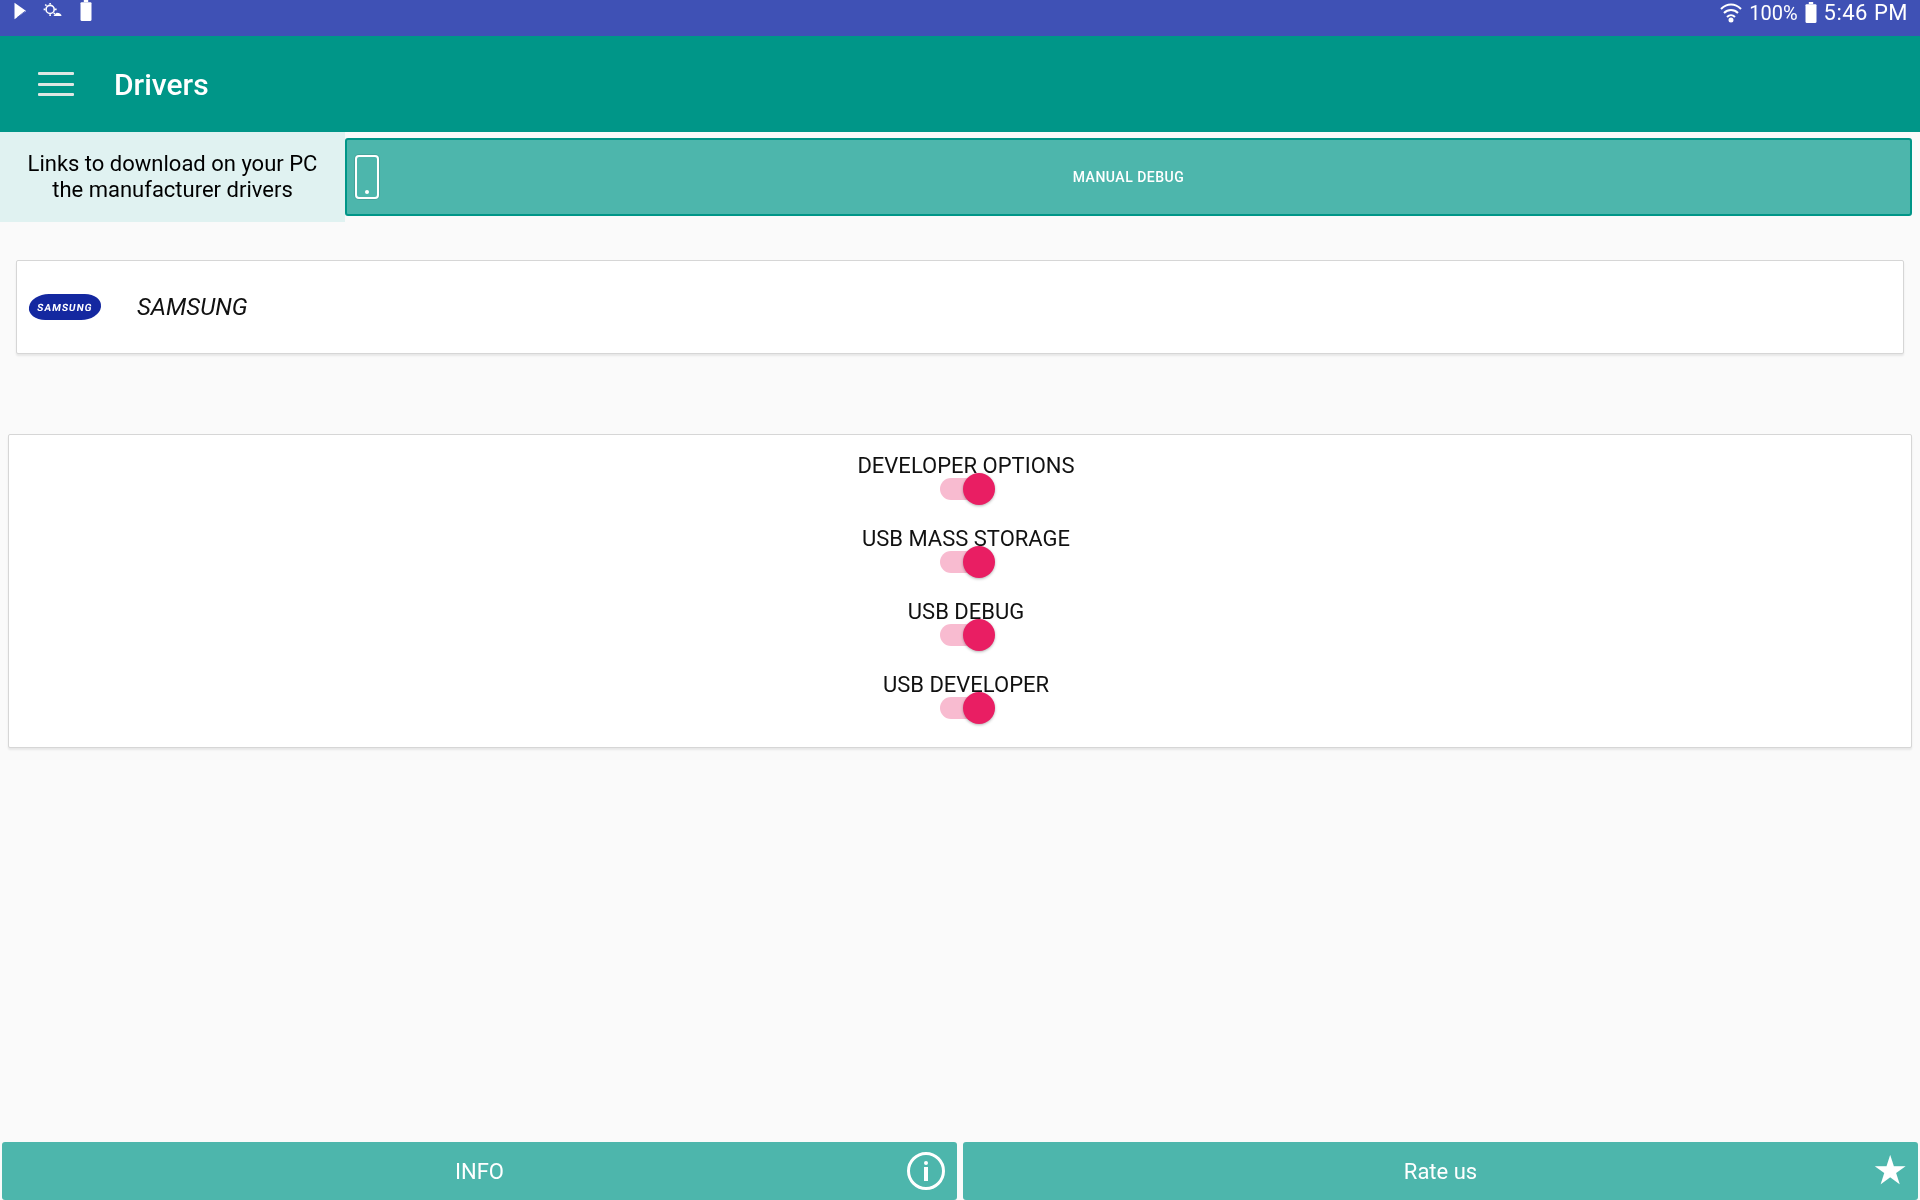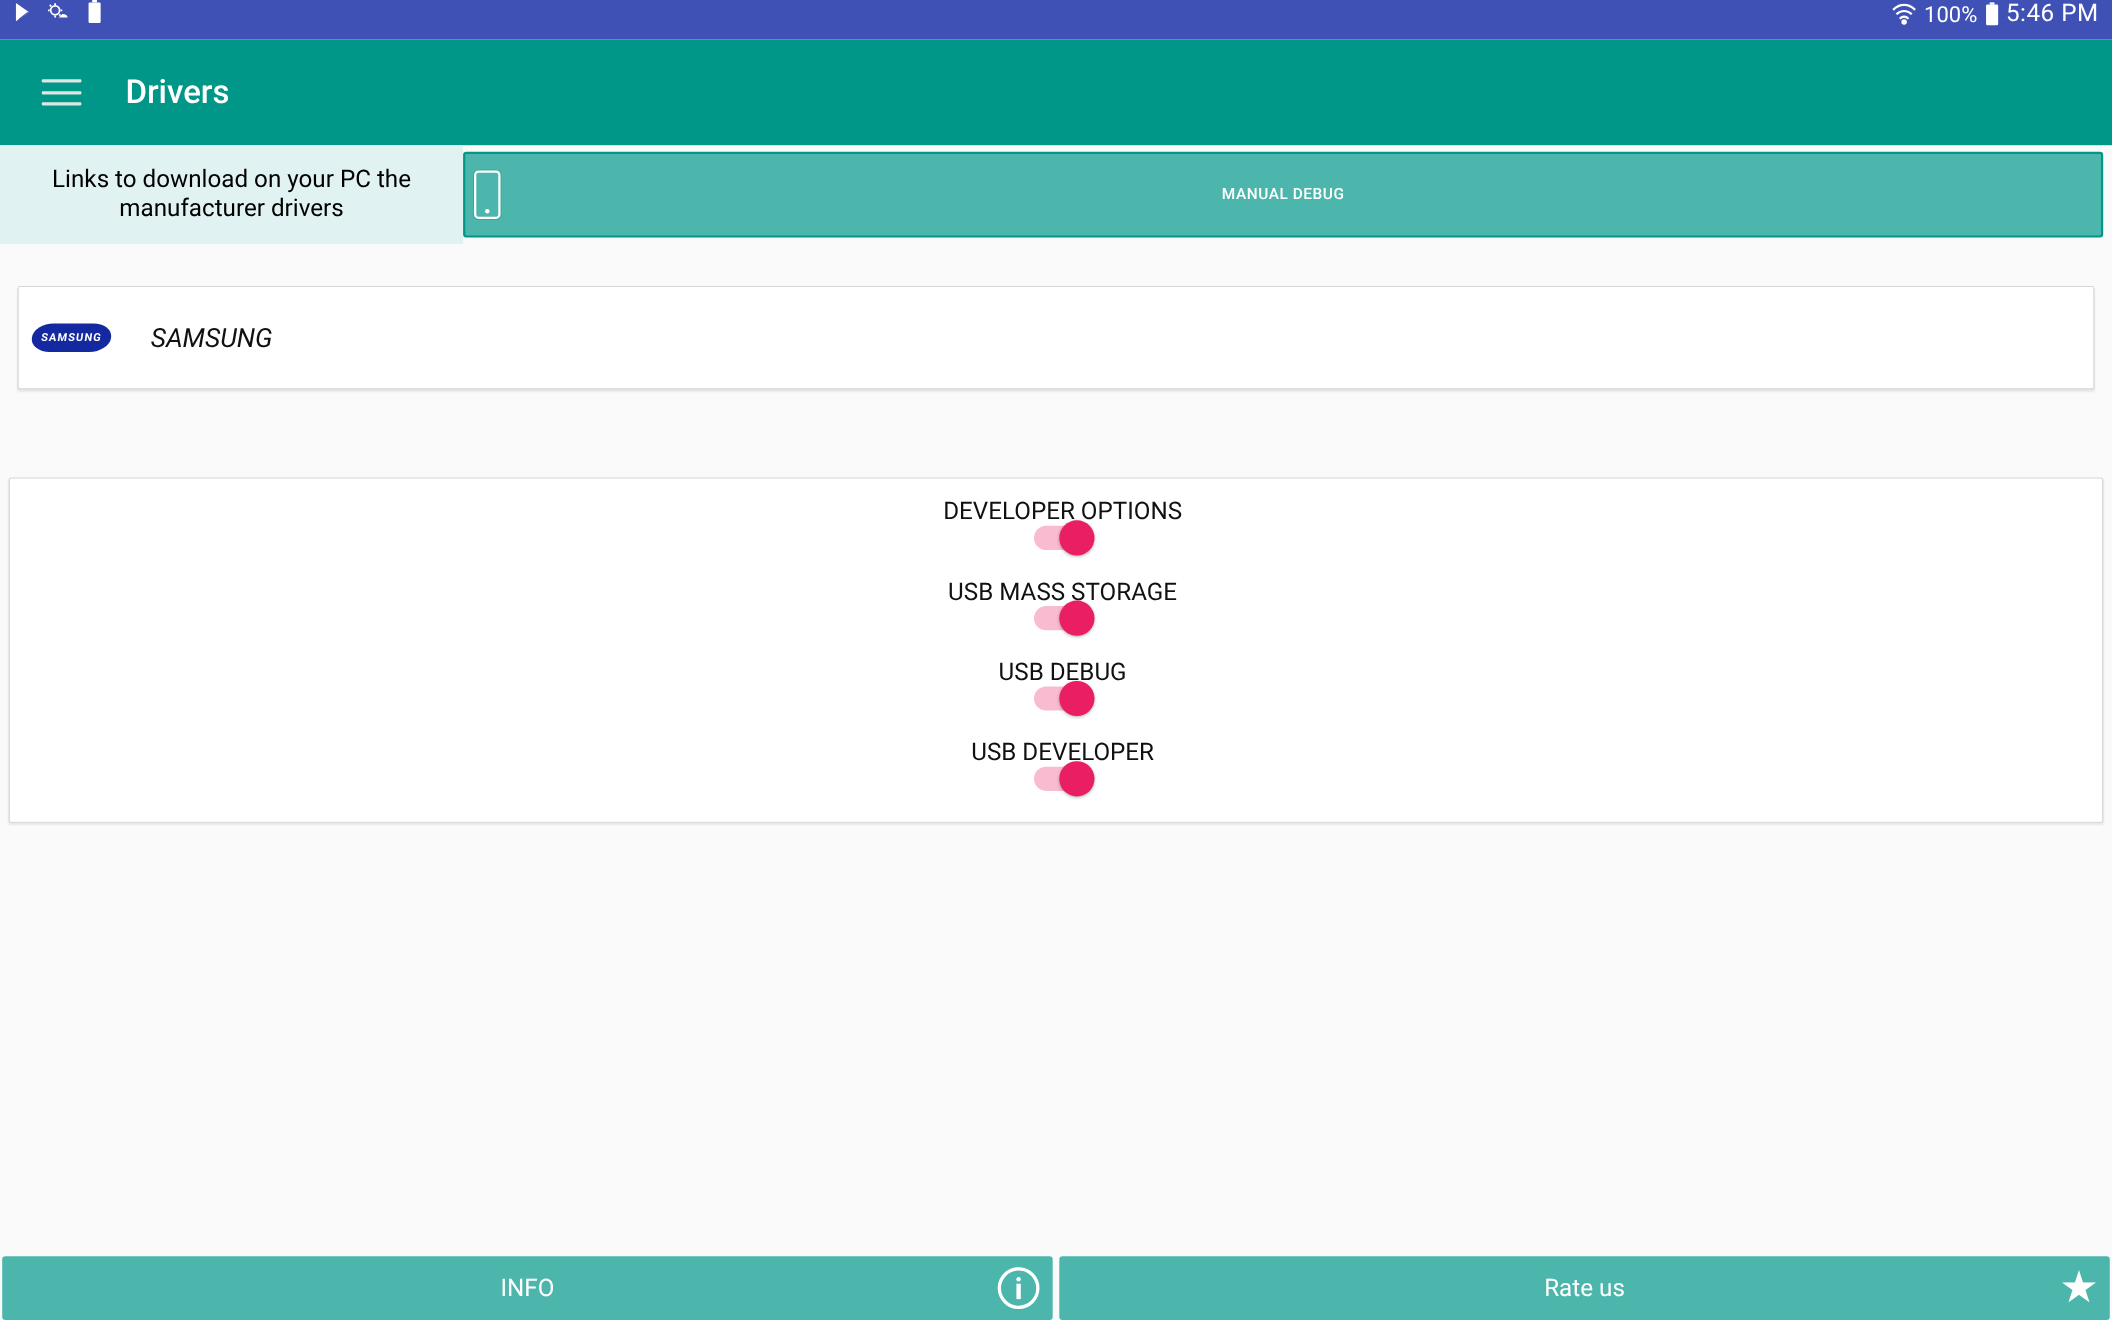--- a/index.html
+++ b/index.html
@@ -40,21 +40,21 @@
   }
   .hamburger span { display:block; height:3px; background:#dfe7e4; border-radius:1px; }
   .app-title { font-size: 30px; font-weight: 500; }
 
   
   .subheader {
     display: flex;
     height: 90px;
   }
   .download-label {
-    width: 421px;
+    width: 345px;
     background: #e0f2f1;
     color: #000;
     display: flex;
     align-items: center;
     justify-content: center;
     text-align: center;
     font-size: 22px;
     line-height: 1.2;
     padding: 0 20px;
   }

